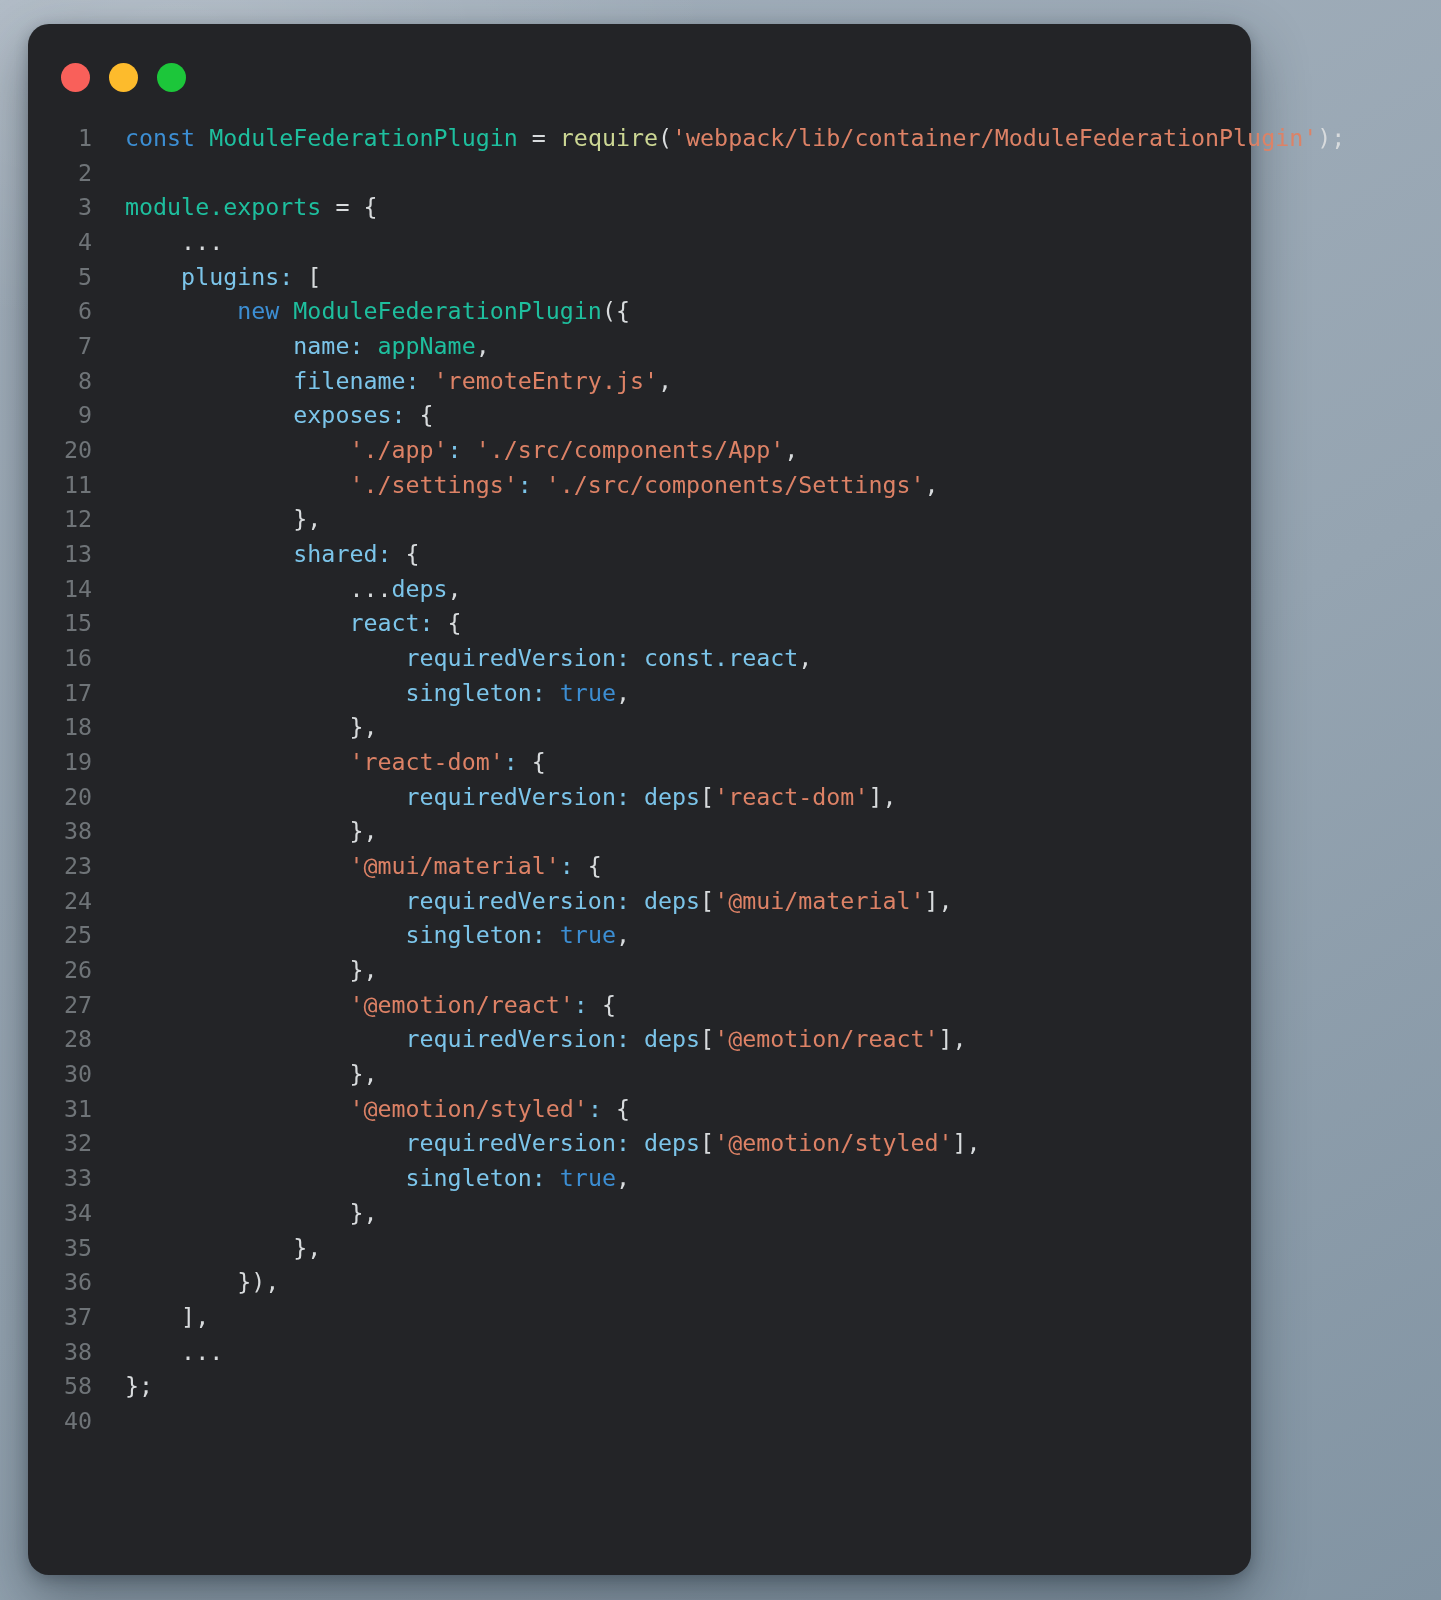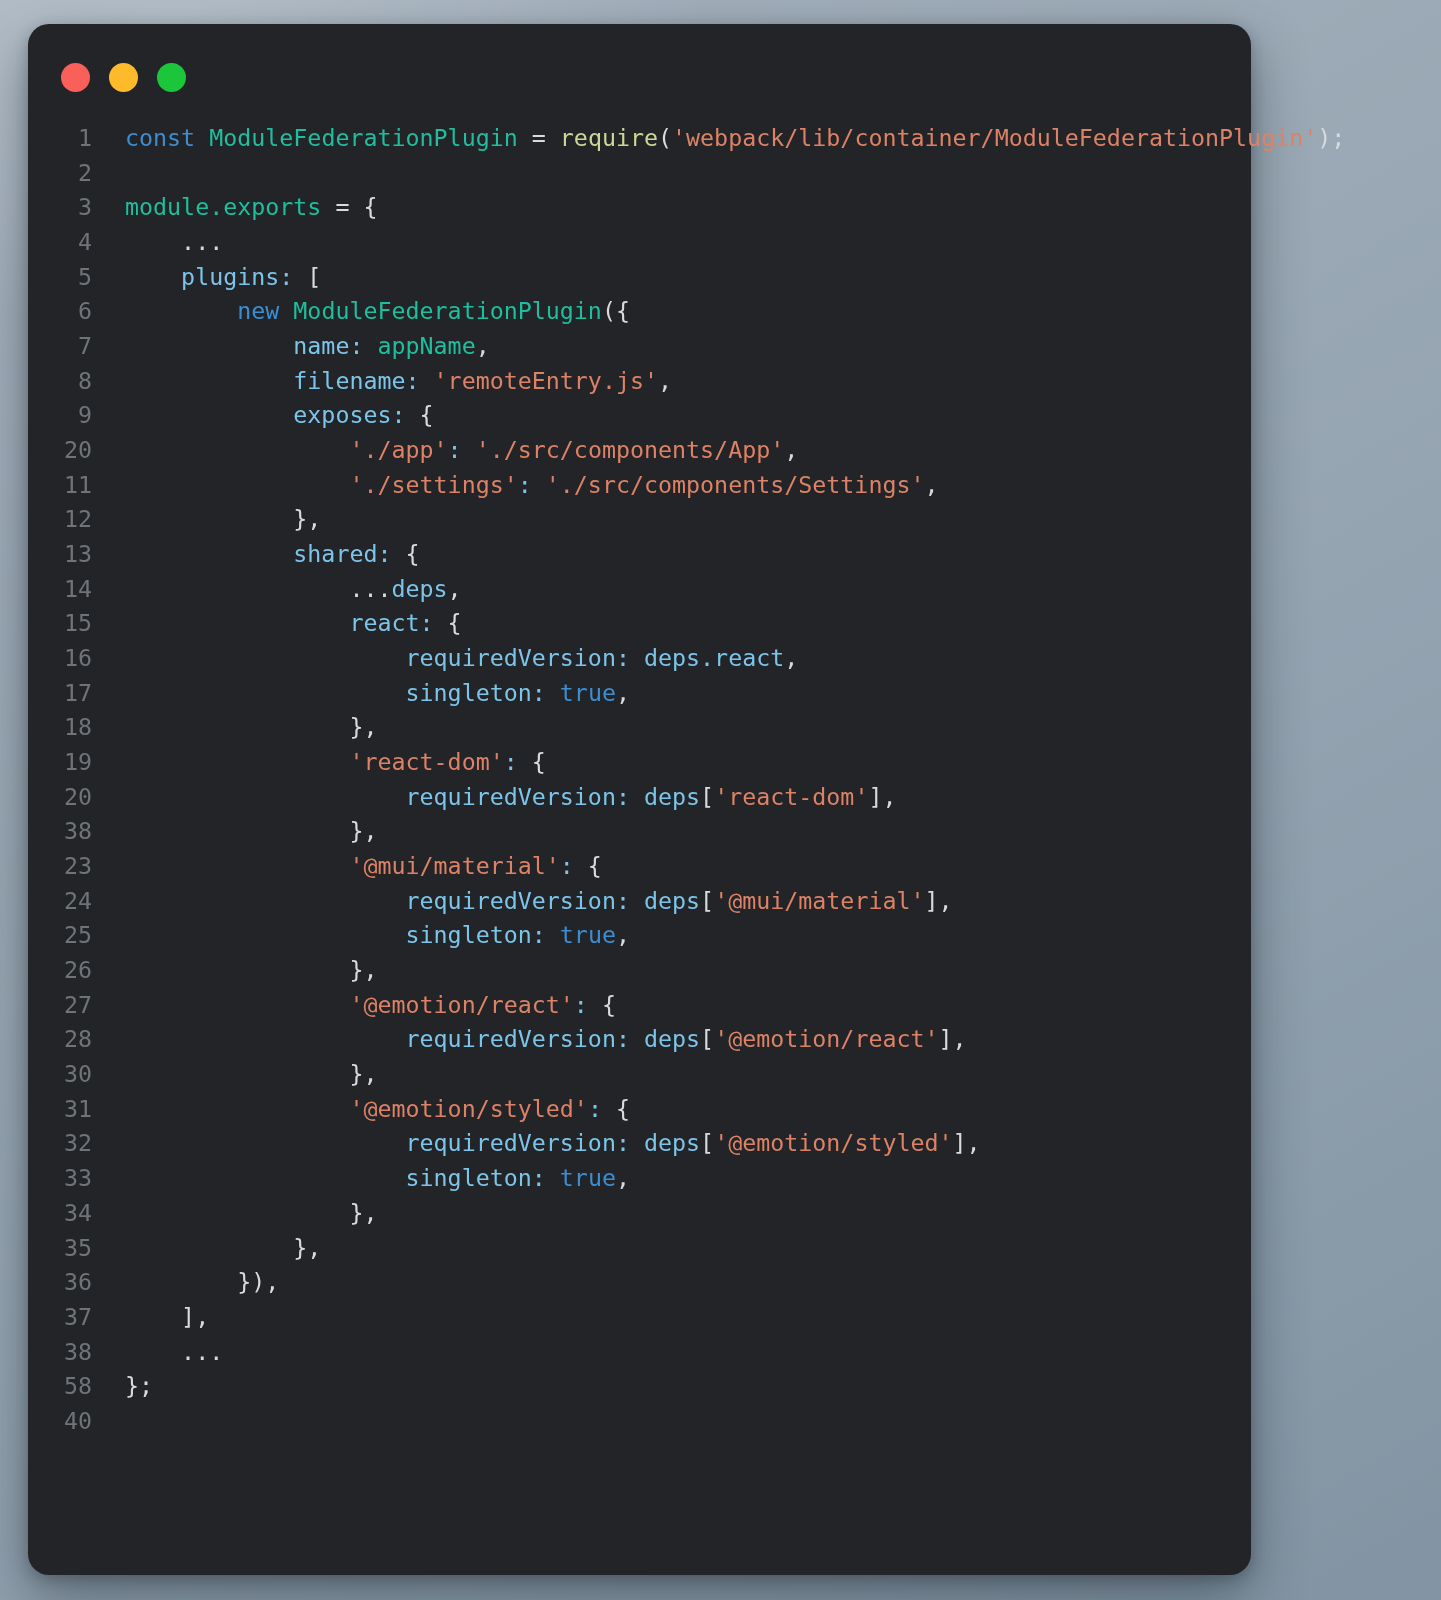--- a/index.html
+++ b/index.html
@@ -83,21 +83,21 @@
       <div class="line"><span class="ln">6</span><span class="src"><span class="tok-pln">        </span><span class="tok-kw">new</span><span class="tok-pln"> </span><span class="tok-cls">ModuleFederationPlugin</span><span class="tok-pln">({</span></span></div>
       <div class="line"><span class="ln">7</span><span class="src"><span class="tok-pln">            </span><span class="tok-prop">name:</span><span class="tok-pln"> </span><span class="tok-cls">appName</span><span class="tok-pln">,</span></span></div>
       <div class="line"><span class="ln">8</span><span class="src"><span class="tok-pln">            </span><span class="tok-prop">filename:</span><span class="tok-pln"> </span><span class="tok-str">'remoteEntry.js'</span><span class="tok-pln">,</span></span></div>
       <div class="line"><span class="ln">9</span><span class="src"><span class="tok-pln">            </span><span class="tok-prop">exposes:</span><span class="tok-pln"> {</span></span></div>
       <div class="line"><span class="ln">20</span><span class="src"><span class="tok-pln">                </span><span class="tok-str">'./app'</span><span class="tok-prop">:</span><span class="tok-pln"> </span><span class="tok-str">'./src/components/App'</span><span class="tok-pln">,</span></span></div>
       <div class="line"><span class="ln">11</span><span class="src"><span class="tok-pln">                </span><span class="tok-str">'./settings'</span><span class="tok-prop">:</span><span class="tok-pln"> </span><span class="tok-str">'./src/components/Settings'</span><span class="tok-pln">,</span></span></div>
       <div class="line"><span class="ln">12</span><span class="src"><span class="tok-pln">            },</span></span></div>
       <div class="line"><span class="ln">13</span><span class="src"><span class="tok-pln">            </span><span class="tok-prop">shared:</span><span class="tok-pln"> {</span></span></div>
       <div class="line"><span class="ln">14</span><span class="src"><span class="tok-pln">                ...</span><span class="tok-prop">deps</span><span class="tok-pln">,</span></span></div>
       <div class="line"><span class="ln">15</span><span class="src"><span class="tok-pln">                </span><span class="tok-prop">react:</span><span class="tok-pln"> {</span></span></div>
-      <div class="line"><span class="ln">16</span><span class="src"><span class="tok-pln">                    </span><span class="tok-prop">requiredVersion:</span><span class="tok-pln"> </span><span class="tok-prop">deps.react</span><span class="tok-pln">,</span></span></div>
+      <div class="line"><span class="ln">16</span><span class="src"><span class="tok-pln">                    </span><span class="tok-prop">requiredVersion:</span><span class="tok-pln"> </span><span class="tok-prop">const.react</span><span class="tok-pln">,</span></span></div>
       <div class="line"><span class="ln">17</span><span class="src"><span class="tok-pln">                    </span><span class="tok-prop">singleton:</span><span class="tok-pln"> </span><span class="tok-kw">true</span><span class="tok-pln">,</span></span></div>
       <div class="line"><span class="ln">18</span><span class="src"><span class="tok-pln">                },</span></span></div>
       <div class="line"><span class="ln">19</span><span class="src"><span class="tok-pln">                </span><span class="tok-str">'react-dom'</span><span class="tok-prop">:</span><span class="tok-pln"> {</span></span></div>
       <div class="line"><span class="ln">20</span><span class="src"><span class="tok-pln">                    </span><span class="tok-prop">requiredVersion:</span><span class="tok-pln"> </span><span class="tok-prop">deps</span><span class="tok-pln">[</span><span class="tok-str">'react-dom'</span><span class="tok-pln">],</span></span></div>
       <div class="line"><span class="ln">38</span><span class="src"><span class="tok-pln">                },</span></span></div>
       <div class="line"><span class="ln">23</span><span class="src"><span class="tok-pln">                </span><span class="tok-str">'@mui/material'</span><span class="tok-prop">:</span><span class="tok-pln"> {</span></span></div>
       <div class="line"><span class="ln">24</span><span class="src"><span class="tok-pln">                    </span><span class="tok-prop">requiredVersion:</span><span class="tok-pln"> </span><span class="tok-prop">deps</span><span class="tok-pln">[</span><span class="tok-str">'@mui/material'</span><span class="tok-pln">],</span></span></div>
       <div class="line"><span class="ln">25</span><span class="src"><span class="tok-pln">                    </span><span class="tok-prop">singleton:</span><span class="tok-pln"> </span><span class="tok-kw">true</span><span class="tok-pln">,</span></span></div>
       <div class="line"><span class="ln">26</span><span class="src"><span class="tok-pln">                },</span></span></div>
       <div class="line"><span class="ln">27</span><span class="src"><span class="tok-pln">                </span><span class="tok-str">'@emotion/react'</span><span class="tok-prop">:</span><span class="tok-pln"> {</span></span></div>

